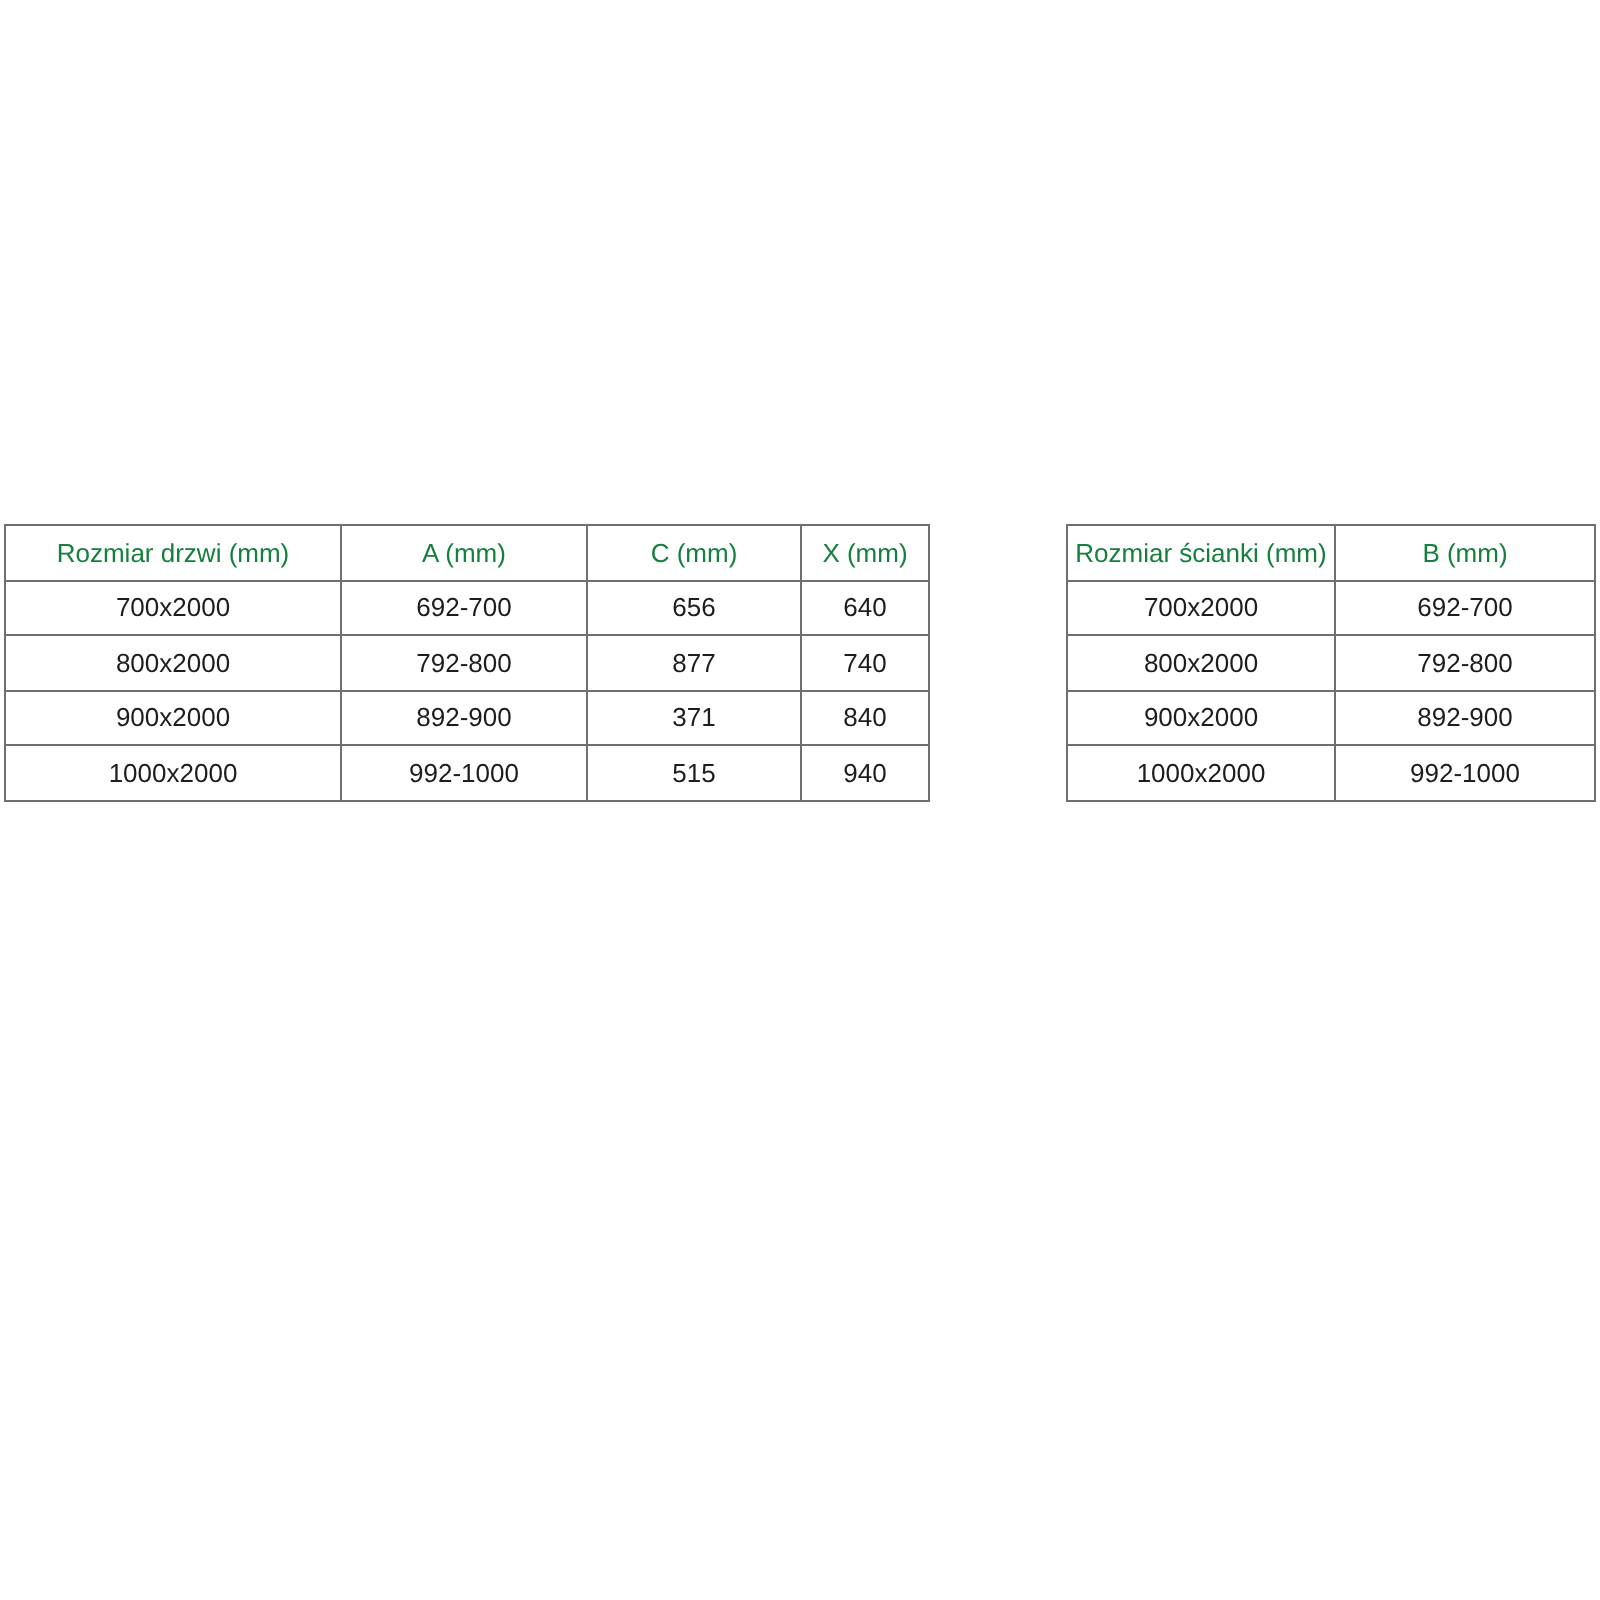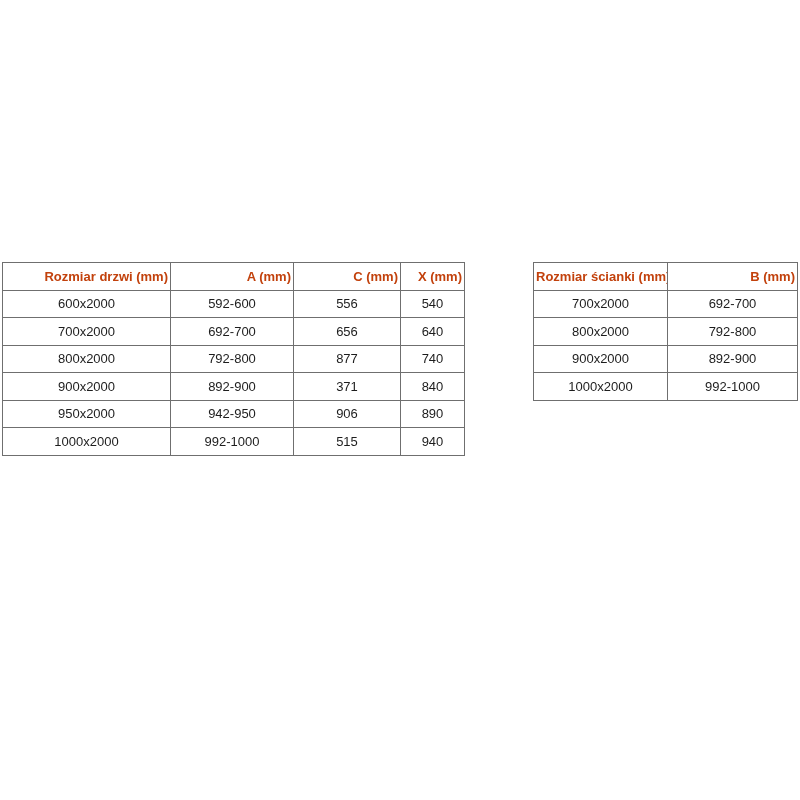--- a/index.html
+++ b/index.html
@@ -28,23 +28,22 @@
   table.spec-table th,
   table.spec-table td {
     border: 1px solid #6f6f6f;
     text-align: center;
     vertical-align: middle;
     padding: 0 2px;
     overflow: hidden;
     white-space: nowrap;
   }
   table.spec-table th {
-    font-weight: bold;
-    color: #c2410c;
-    text-align: right;
+    font-weight: normal;
+    color: #15803d;
   }
   table.spec-table tr {
     height: 27.5px;
   }
   .doors-table {
     left: 2px;
     top: 262px;
     width: 462px;
   }
   .doors-table col.c1 { width: 168px; }
@@ -75,48 +74,36 @@
     <thead>
       <tr>
           <th>Rozmiar drzwi (mm)</th>
           <th>A (mm)</th>
           <th>C (mm)</th>
           <th>X (mm)</th>
         </tr>
     </thead>
     <tbody>
         <tr>
-          <td>600x2000</td>
-          <td>592-600</td>
-          <td>556</td>
-          <td>540</td>
-        </tr>
-        <tr>
           <td>700x2000</td>
           <td>692-700</td>
           <td>656</td>
           <td>640</td>
         </tr>
         <tr>
           <td>800x2000</td>
           <td>792-800</td>
           <td>877</td>
           <td>740</td>
         </tr>
         <tr>
           <td>900x2000</td>
           <td>892-900</td>
           <td>371</td>
           <td>840</td>
-        </tr>
-        <tr>
-          <td>950x2000</td>
-          <td>942-950</td>
-          <td>906</td>
-          <td>890</td>
         </tr>
         <tr>
           <td>1000x2000</td>
           <td>992-1000</td>
           <td>515</td>
           <td>940</td>
         </tr>
       </tbody>
   </table>
 

